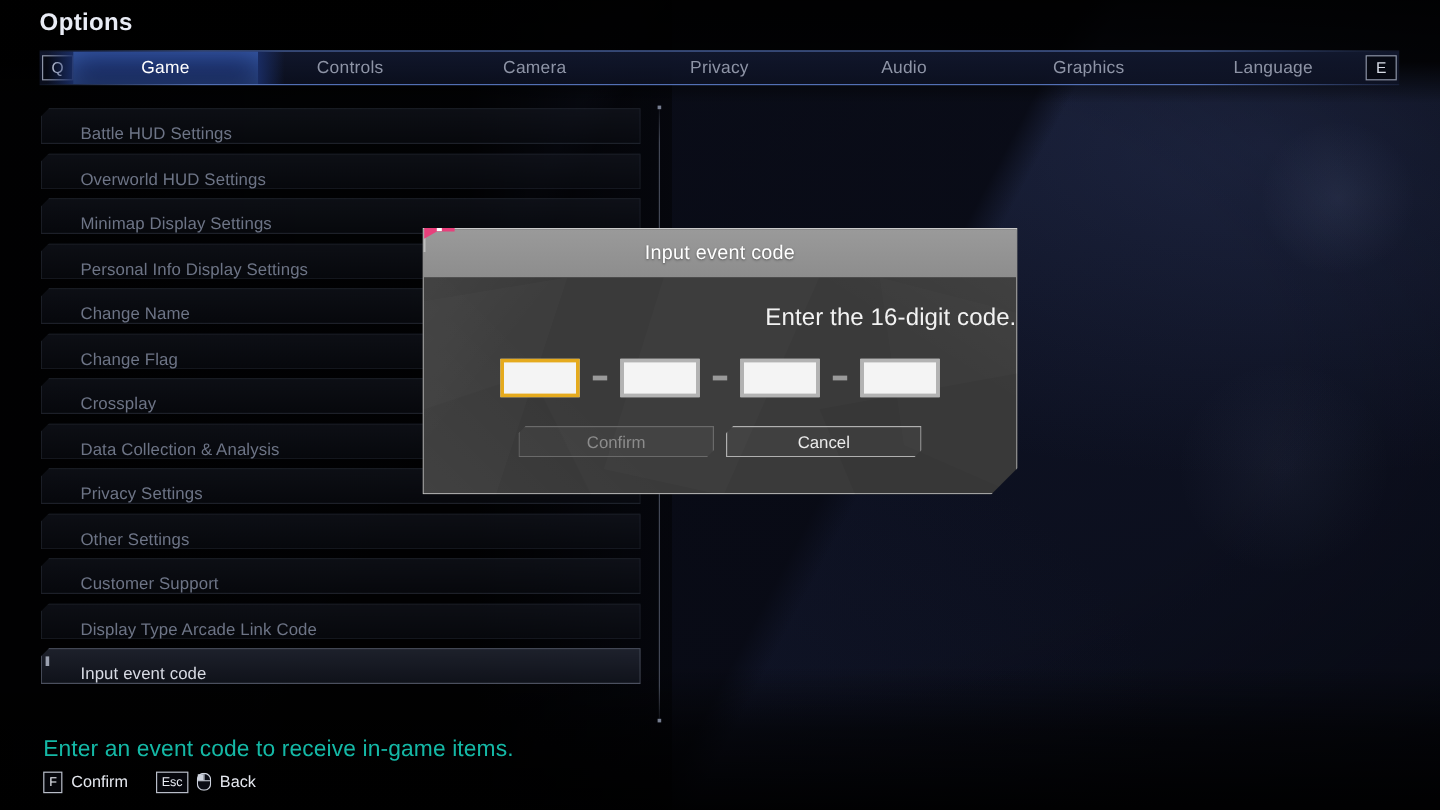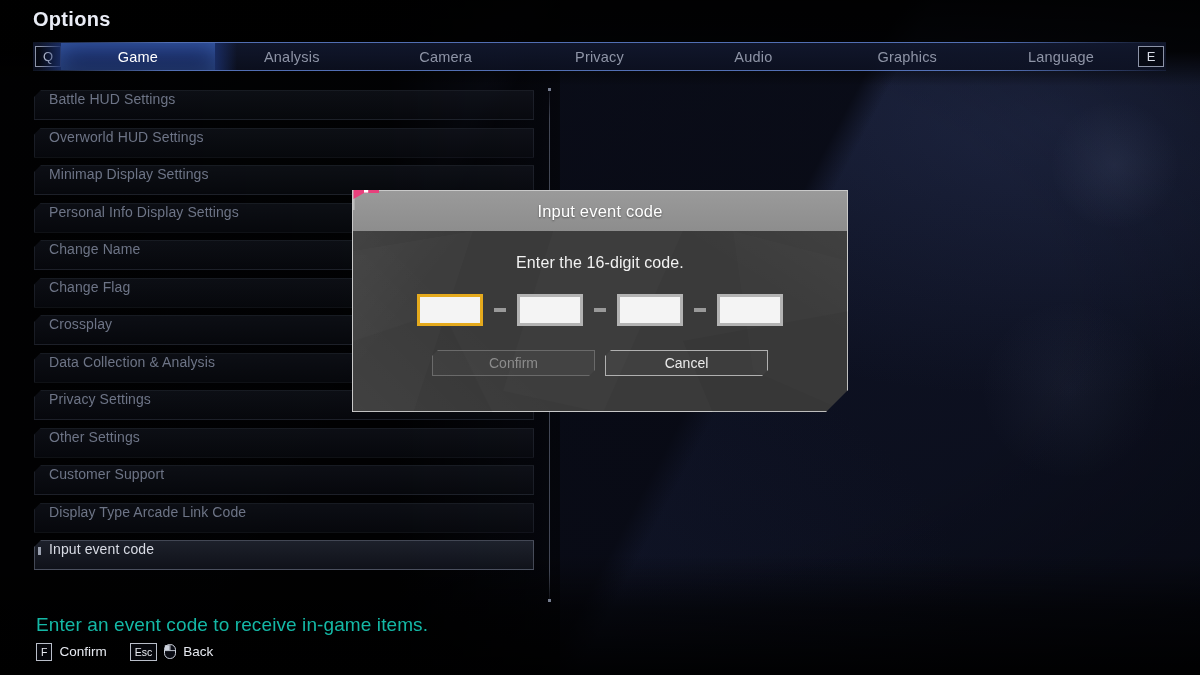--- a/index.html
+++ b/index.html
@@ -92,22 +92,22 @@
   .tab.active::after {
     content:""; position:absolute; right:-22px; top:0; bottom:0; width:22px;
     background:linear-gradient(270deg, rgba(26,46,104,0), rgba(26,46,104,.9));
   }
 
   
   #list { position:absolute; left:34px; top:90px; width:500px; }
   .list-item {
     position:relative;
     height:30px; margin-bottom:7.5px;
-    display:flex; align-items:flex-start;
-    padding-left:14px;
+    display:flex; align-items:flex-end;
+    padding-left:32px;
     font-size:14px; color:#6d7486;
     background:linear-gradient(180deg, rgba(20,23,32,.62), rgba(10,12,18,.62));
     border:1px solid rgba(86,94,114,.22);
     border-top-left-radius:0;
     clip-path:polygon(7px 0, 100% 0, 100% 100%, 0 100%, 0 7px);
     letter-spacing:.1px;
   }
   .list-item.selected {
     color:#d8dbe4;
     background:linear-gradient(180deg, rgba(34,38,50,.85), rgba(18,21,30,.85));
@@ -146,21 +146,21 @@
   #dlg-title {
     height:40px;
     background:linear-gradient(180deg, #9a9a9a 0%, #8d8d8d 100%);
     display:flex; align-items:center; justify-content:center;
     color:#ffffff; font-size:16.5px; letter-spacing:.2px;
     text-shadow:0 1px 2px rgba(0,0,0,.45);
     position:relative; z-index:2;
   }
   #dlg-body { position:relative; z-index:2; }
   #dlg-message {
-    text-align:center; color:#f2f2f2; font-size:16px;
+    text-align:right; color:#f2f2f2; font-size:20px;
     margin-top:23px; letter-spacing:.1px;
   }
   #code-row {
     display:flex; align-items:center; justify-content:center;
     margin-top:22px; gap:0;
   }
   .code-box {
     width:66px; height:32px;
     background:#f4f4f4;
     border:3px solid #b3b3b3;
@@ -217,21 +217,21 @@
 
 <div id="page-title">Options</div>
 
 <div id="tabbar">
   <div class="rowbg"></div>
   <div class="rule top"></div>
   <div class="rule bot"></div>
   <div class="tabs-wrap">
     <div class="keycap">Q</div>
     <div class="tab active">Game</div>
-    <div class="tab">Analysis</div>
+    <div class="tab">Controls</div>
     <div class="tab">Camera</div>
     <div class="tab">Privacy</div>
     <div class="tab">Audio</div>
     <div class="tab">Graphics</div>
     <div class="tab">Language</div>
     <div class="keycap right">E</div>
   </div>
 </div>
 
 <div id="list">

